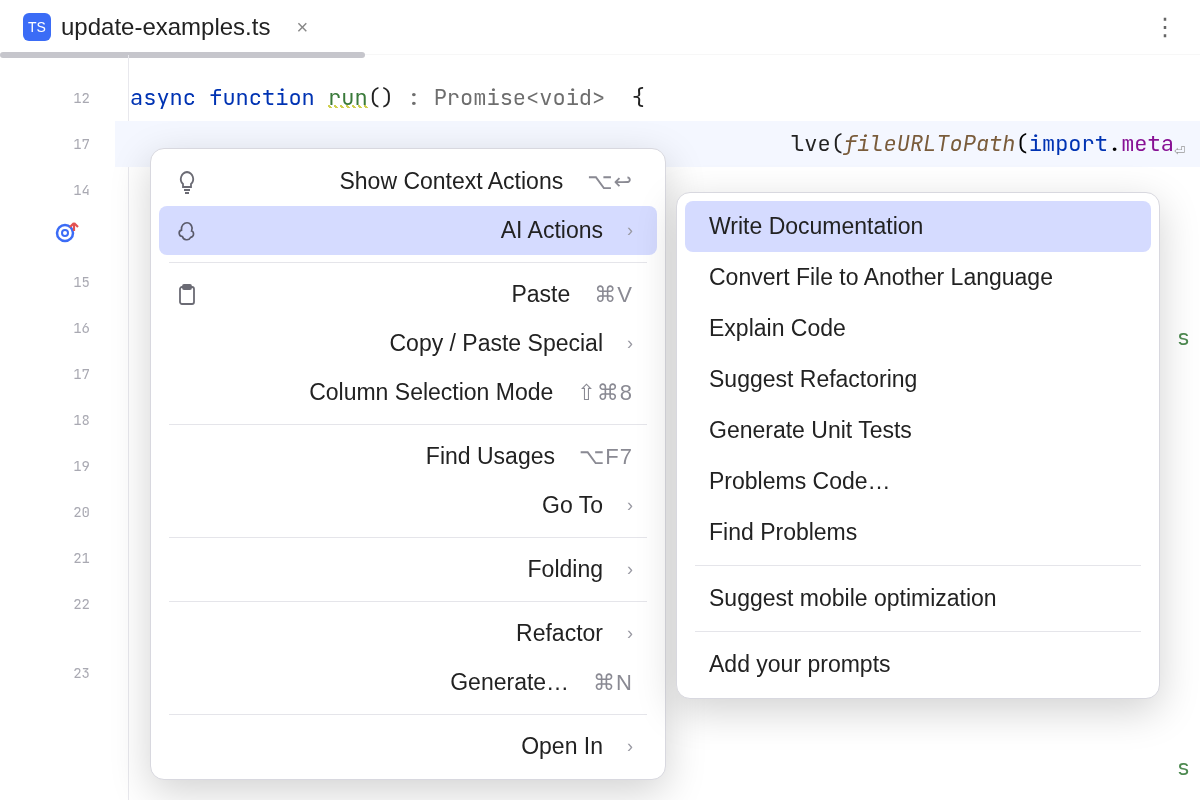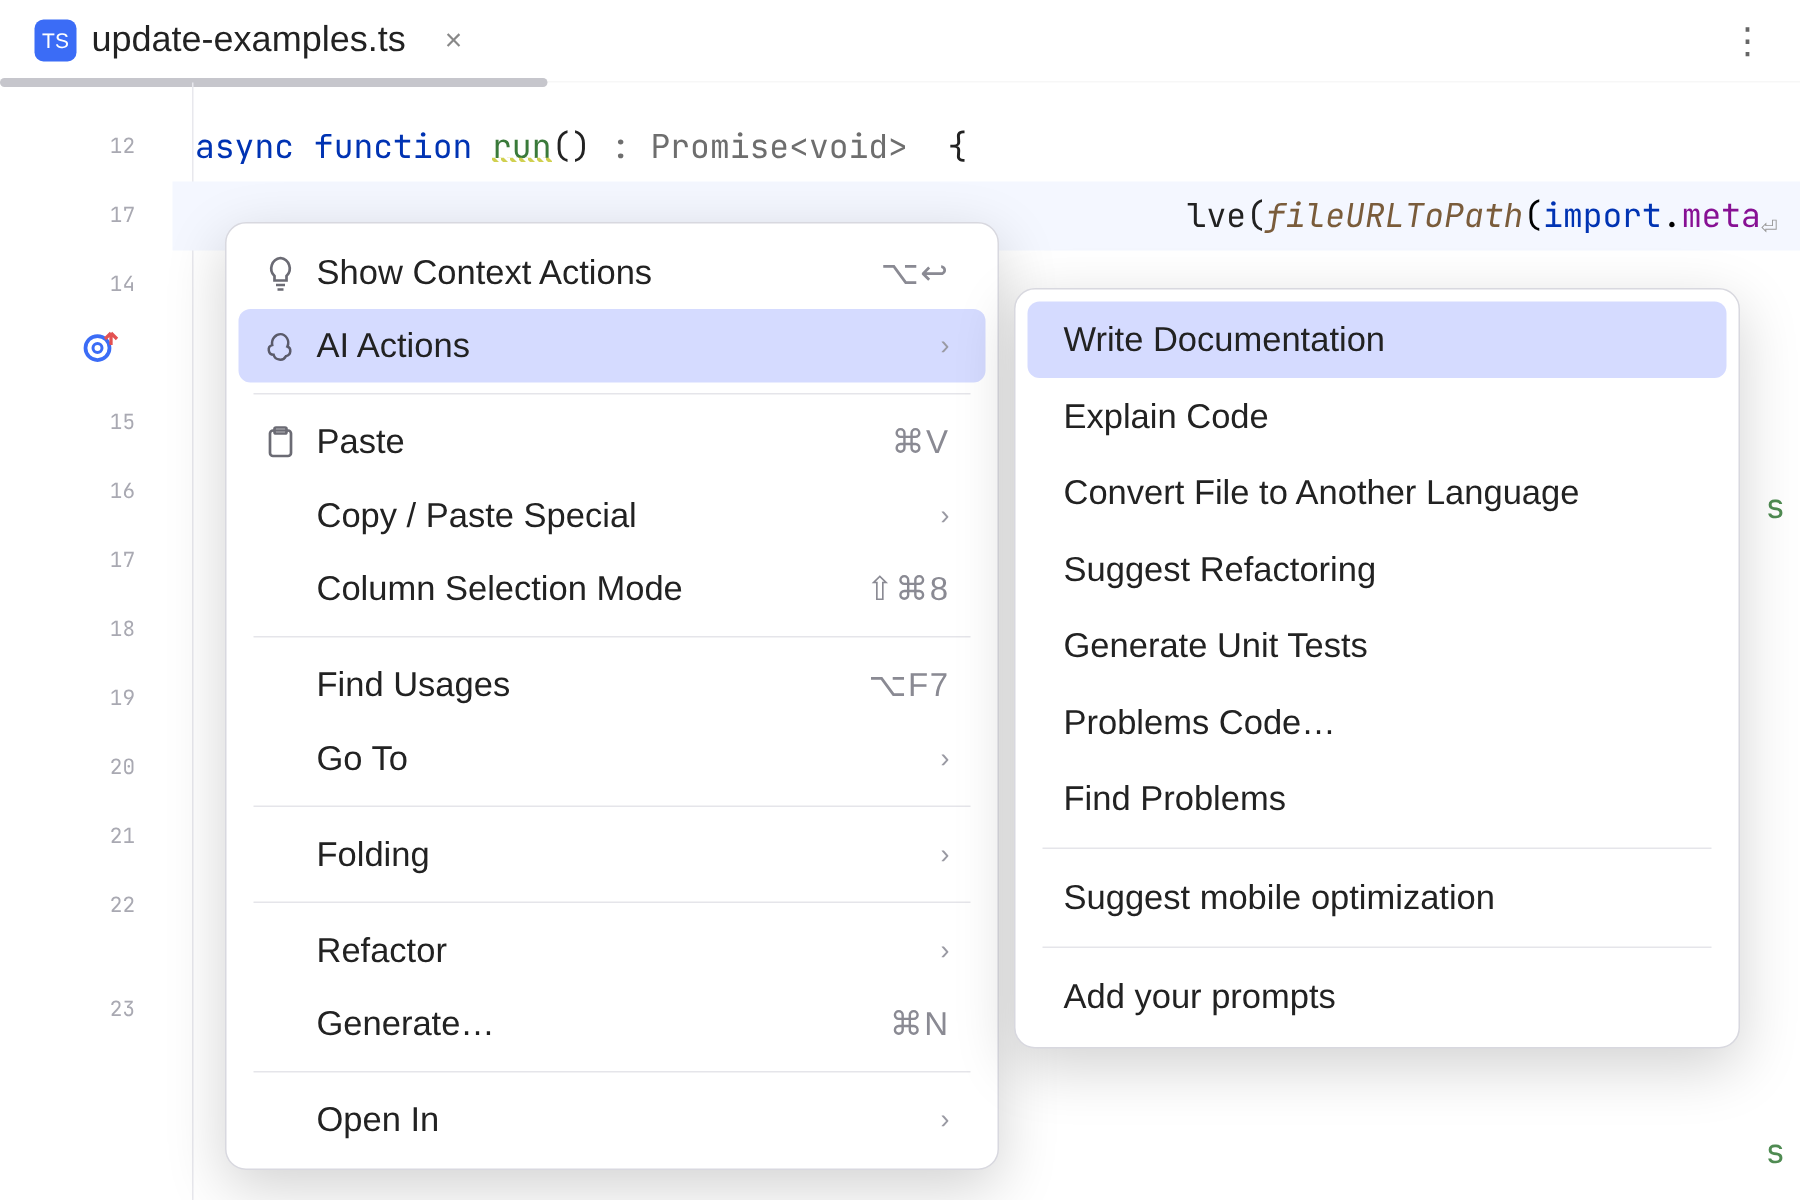--- a/index.html
+++ b/index.html
@@ -162,21 +162,22 @@
       z-index: 10;
     }
     .menu-item {
       display: flex;
       align-items: center;
       padding: 11px 24px 11px 16px;
       margin: 0 8px;
       border-radius: 8px;
       font-size: 23px;
       color: #222;
-      gap: 12px;
+      gap: 24px;
+      text-align: right;
     }
     .menu-item.highlighted {
       background: #d5dbff;
     }
     .menu-icon {
       width: 24px;
       display: flex;
       justify-content: center;
       color: #6b6b74;
     }
@@ -346,22 +347,22 @@
   <div class="menu-separator"></div>
   <div class="menu-item">
     <span class="menu-icon"></span>
     <span class="menu-label">Open In</span>
     <span class="menu-chevron">›</span>
   </div>
 </div>
 
 <div class="submenu">
   <div class="sub-item highlighted"><span>Write Documentation</span></div>
+  <div class="sub-item"><span>Convert File to Another Language</span></div>
   <div class="sub-item"><span>Explain Code</span></div>
-  <div class="sub-item"><span>Convert File to Another Language</span></div>
   <div class="sub-item"><span>Suggest Refactoring</span></div>
   <div class="sub-item"><span>Generate Unit Tests</span></div>
   <div class="sub-item"><span>Problems Code…</span></div>
   <div class="sub-item"><span>Find Problems</span></div>
   <div class="menu-separator"></div>
   <div class="sub-item"><span>Suggest mobile optimization</span></div>
   <div class="menu-separator"></div>
   <div class="sub-item"><span>Add your prompts</span></div>
 </div>
 

